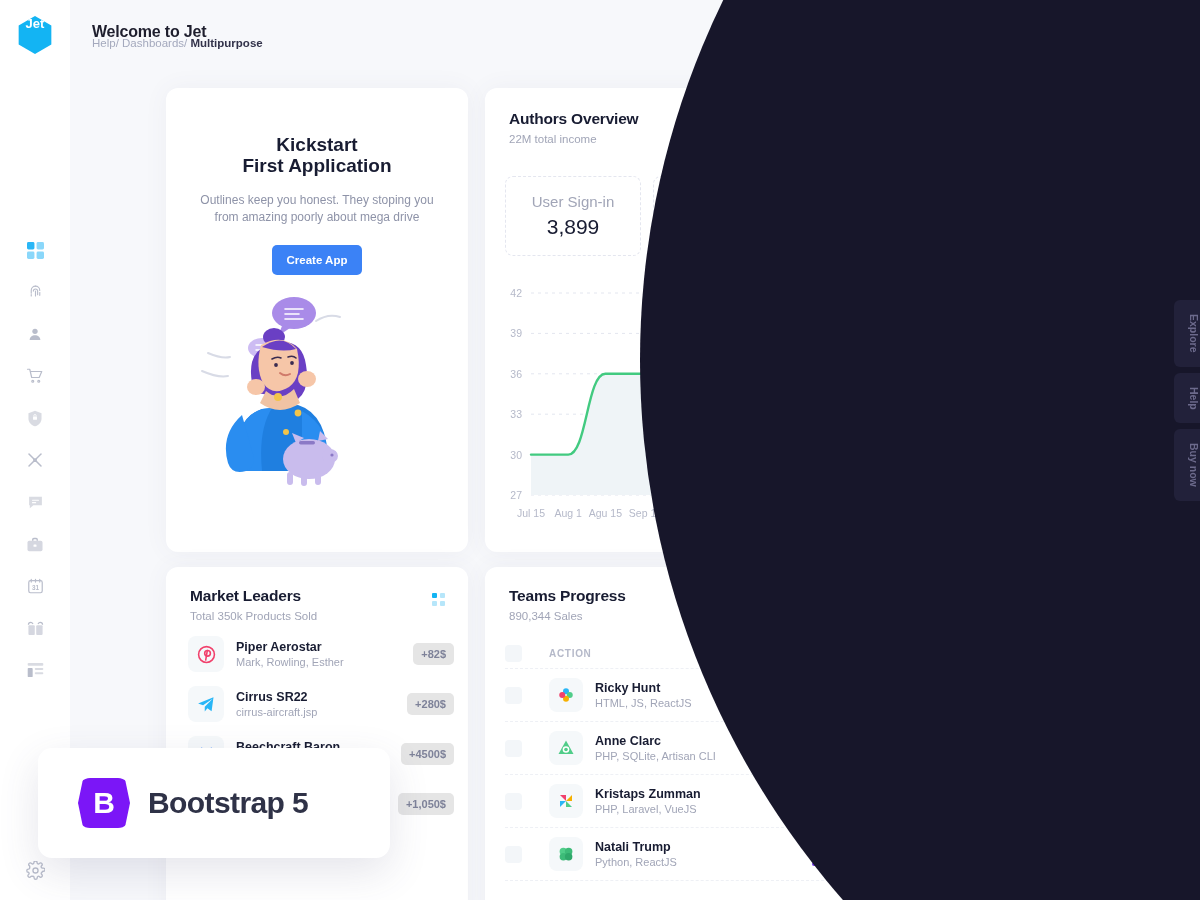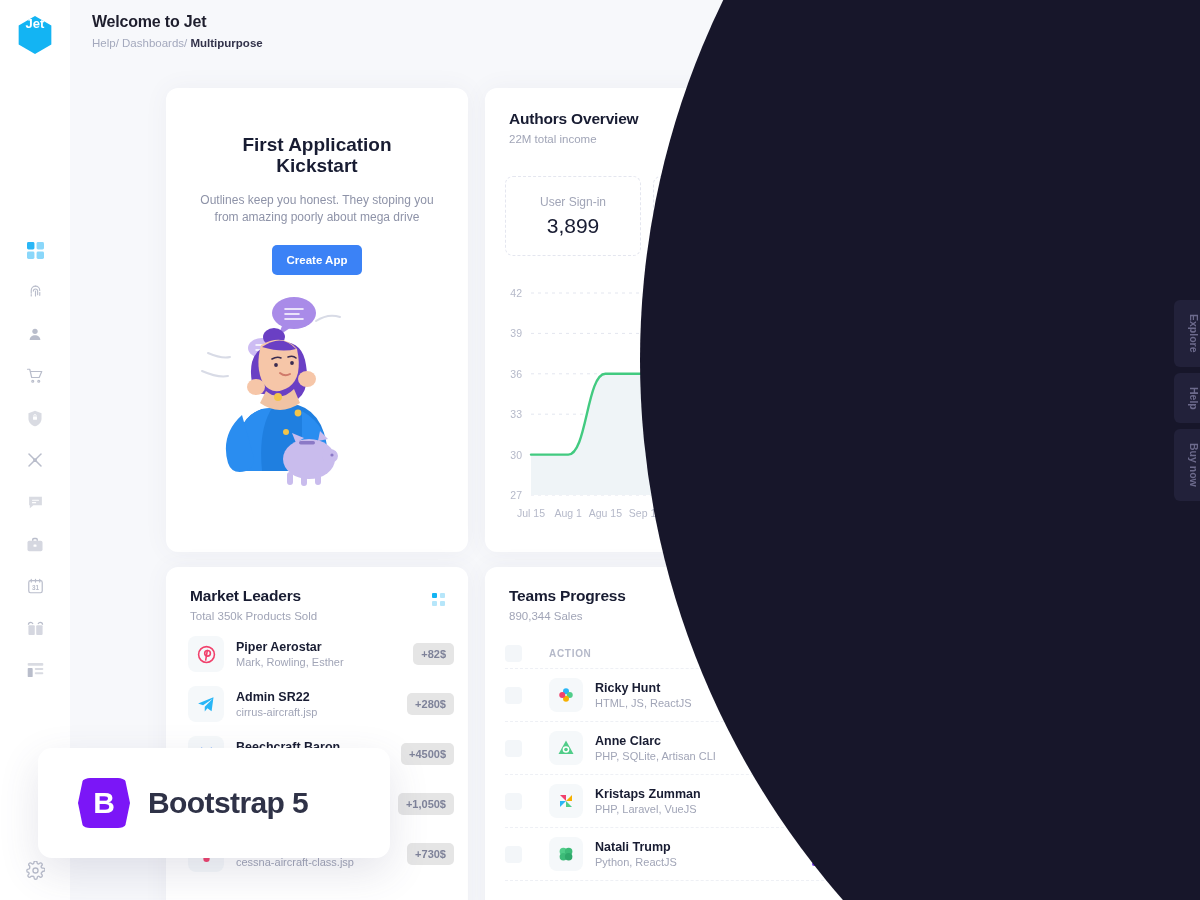--- a/index.html
+++ b/index.html
@@ -48,21 +48,21 @@
   .rail-item svg { display: block; }
   .rail-item.active { color: #29b6f6; }
   .rail-bottom { position: absolute; bottom: 16px; color: #b9bdcb; }
 
   
   #header {
     position: absolute; left: 70px; top: 0;
     width: 1130px; height: 70px;
     z-index: 35;
   }
-  .page-title { position: absolute; left: 22px; top: 13px; font-size: 16px; font-weight: 700; color: #1e1e2d; letter-spacing: -.2px;}
+  .page-title { position: absolute; left: 22px; top: 23px; font-size: 16px; font-weight: 700; color: #1e1e2d; letter-spacing: -.2px;}
   .breadcrumb { position: absolute; left: 22px; top: 37px; font-size: 11.5px; color: #a4a9bd; }
   .breadcrumb .crumb-current { color: #32324a; font-weight: 600; }
   .header-icons {
     position: absolute; right: 16px; top: 17px;
     display: flex; align-items: center; gap: 10px;
   }
   .hicon {
     width: 36px; height: 36px; border-radius: 8px;
     display: flex; align-items: center; justify-content: center;
     color: #b4b9ca; position: relative;
@@ -113,21 +113,21 @@
   .tabs { position: absolute; right: 20px; top: 105px; display: flex; gap: 2px; }
   .tab {
     padding: 8px 14px; border-radius: 6px; font-size: 11.5px; color: #a1a5b7; font-weight: 600; cursor: pointer;
   }
   .tab.active { background: #f3f6f9; color: #3f4254; }
   .stat-row { position: absolute; left: 20px; top: 88px; display: flex; gap: 12px; }
   .stat {
     width: 136px; height: 80px; border: 1px dashed #e4e6ef; border-radius: 8px;
     display: flex; flex-direction: column; align-items: center; justify-content: center;
   }
-  .stat-label { font-size: 12px; color: #a1a5b7; }
+  .stat-label { font-size: 15px; color: #a1a5b7; }
   .stat-value { margin-top: 5px; font-size: 21px; font-weight: 400; color: #181c32; }
 
   #chart-area { position: absolute; left: 8px; top: 195px; width: 604px; height: 250px; }
 
   
   .ml-grid-icon { position: absolute; right: 22px; top: 26px; }
   .ml-list { position: absolute; left: 22px; top: 62px; right: 14px; }
   .ml-row { display: flex; align-items: center; height: 50px; }
   .ml-ico {
     width: 36px; height: 36px; border-radius: 8px; background: #f5f8fa;
@@ -350,22 +350,22 @@
       <div class="av-body"></div>
       <div class="av-hair"></div>
       <div class="av-face"></div>
       <div class="av-glass"></div>
     </div>
   </div>
 </div>
 
 <div class="card" id="card-kickstart">
   <div class="ks-title">
+    <div>Kickstart</div>
     <div>First Application</div>
-    <div>Kickstart</div>
   </div>
   <div class="ks-sub">Outlines keep you honest. They stoping you from amazing poorly about mega drive</div>
   <button class="ks-btn">Create App</button>
   <div class="ks-illus">
     <svg width="302" height="200" viewBox="0 0 302 200">
 
       <ellipse cx="128" cy="20" rx="22" ry="16" fill="#a98be8"></ellipse>
       <path d="M116 33 L112 43 L124 35 Z" fill="#a98be8"></path>
       <path d="M119 16h18M119 21h14M119 26h18" stroke="#fff" stroke-width="1.6" stroke-linecap="round"></path>
       <ellipse cx="96" cy="55" rx="14" ry="10" fill="#cdbcf3"></ellipse>
@@ -505,21 +505,21 @@
       </div>
       <div class="ml-badge">+82$</div>
     </div>
     <div class="ml-row">
       <div class="ml-ico">
         <svg width="20" height="20" viewBox="0 0 24 24">
             <path d="M21 4 2.5 11.5l6 2L20 5.8 10.5 15.4V21l3.2-4 5 3.6z" fill="#29b6f6"></path>
           </svg>
       </div>
       <div class="ml-txt">
-        <div class="ml-name">Admin SR22</div>
+        <div class="ml-name">Cirrus SR22</div>
         <div class="ml-desc">cirrus-aircraft.jsp</div>
       </div>
       <div class="ml-badge">+280$</div>
     </div>
     <div class="ml-row">
       <div class="ml-ico">
         <svg width="19" height="19" viewBox="0 0 24 24">
             <path d="M6 3 1 7l5 4 5-4zM18 3l5 4-5 4-5-4zM1 15l5-4 5 4-5 4zM18 11l5 4-5 4-5-4z" fill="#0061ff"></path>
           </svg>
       </div>
@@ -538,35 +538,20 @@
             <path d="M4 8h4v8H4a4 4 0 0 1 0-8z" fill="#a259ff"></path>
             <path d="M4 16h4v4a4 4 0 1 1-4-4z" fill="#0acf83"></path>
           </svg>
       </div>
       <div class="ml-txt">
         <div class="ml-name">Airbus A400</div>
         <div class="ml-desc">airbus-a400.jsp</div>
       </div>
       <div class="ml-badge">+1,050$</div>
     </div>
-    <div class="ml-row">
-      <div class="ml-ico">
-        <svg width="19" height="19" viewBox="0 0 24 24">
-            <circle cx="12" cy="6.5" r="4" fill="#29b6f6"></circle>
-            <circle cx="17.5" cy="12" r="4" fill="#f6b000"></circle>
-            <circle cx="12" cy="17.5" r="4" fill="#f1416c"></circle>
-            <circle cx="6.5" cy="12" r="4" fill="#50cd89"></circle>
-          </svg>
-      </div>
-      <div class="ml-txt">
-        <div class="ml-name">Cessna SF150</div>
-        <div class="ml-desc">cessna-aircraft-class.jsp</div>
-      </div>
-      <div class="ml-badge">+730$</div>
-    </div>
   </div>
 </div>
 
 <div class="card" id="card-teams">
   <div class="card-head" style="padding-top:20px;">
     <div class="card-title">Teams Progress</div>
     <div class="card-sub">890,344 Sales</div>
   </div>
   <div class="tp-controls">
     <div class="tp-select">

